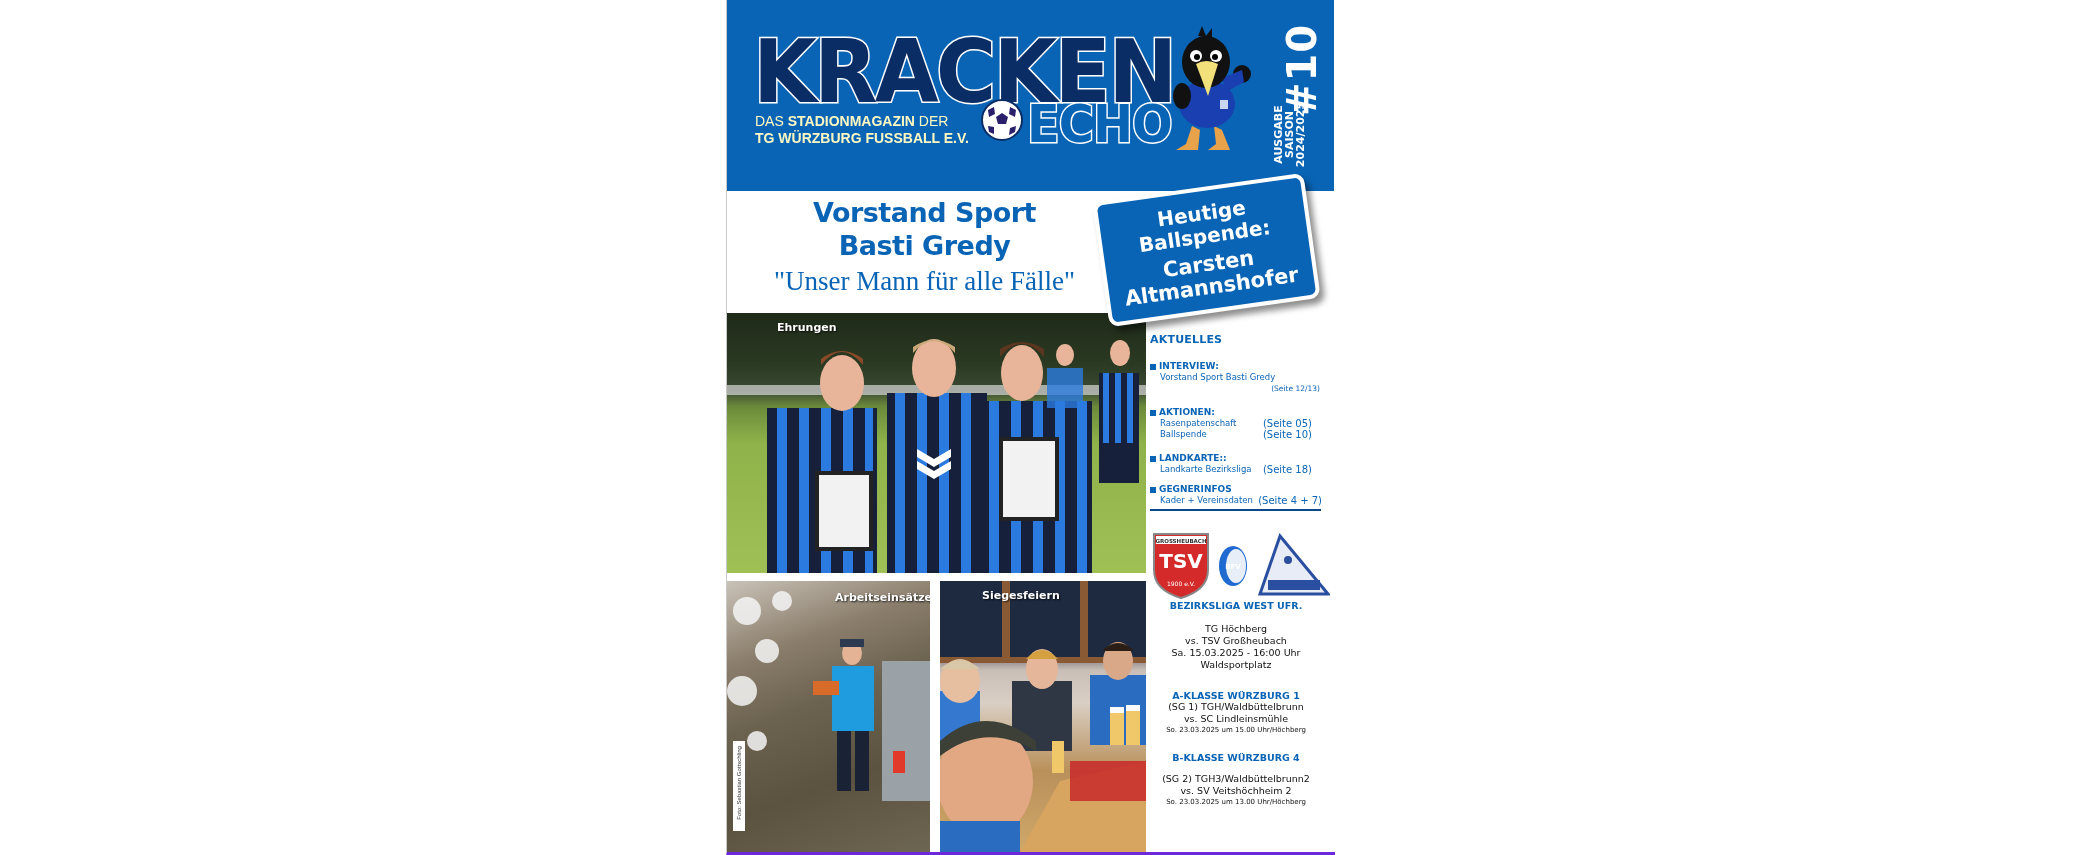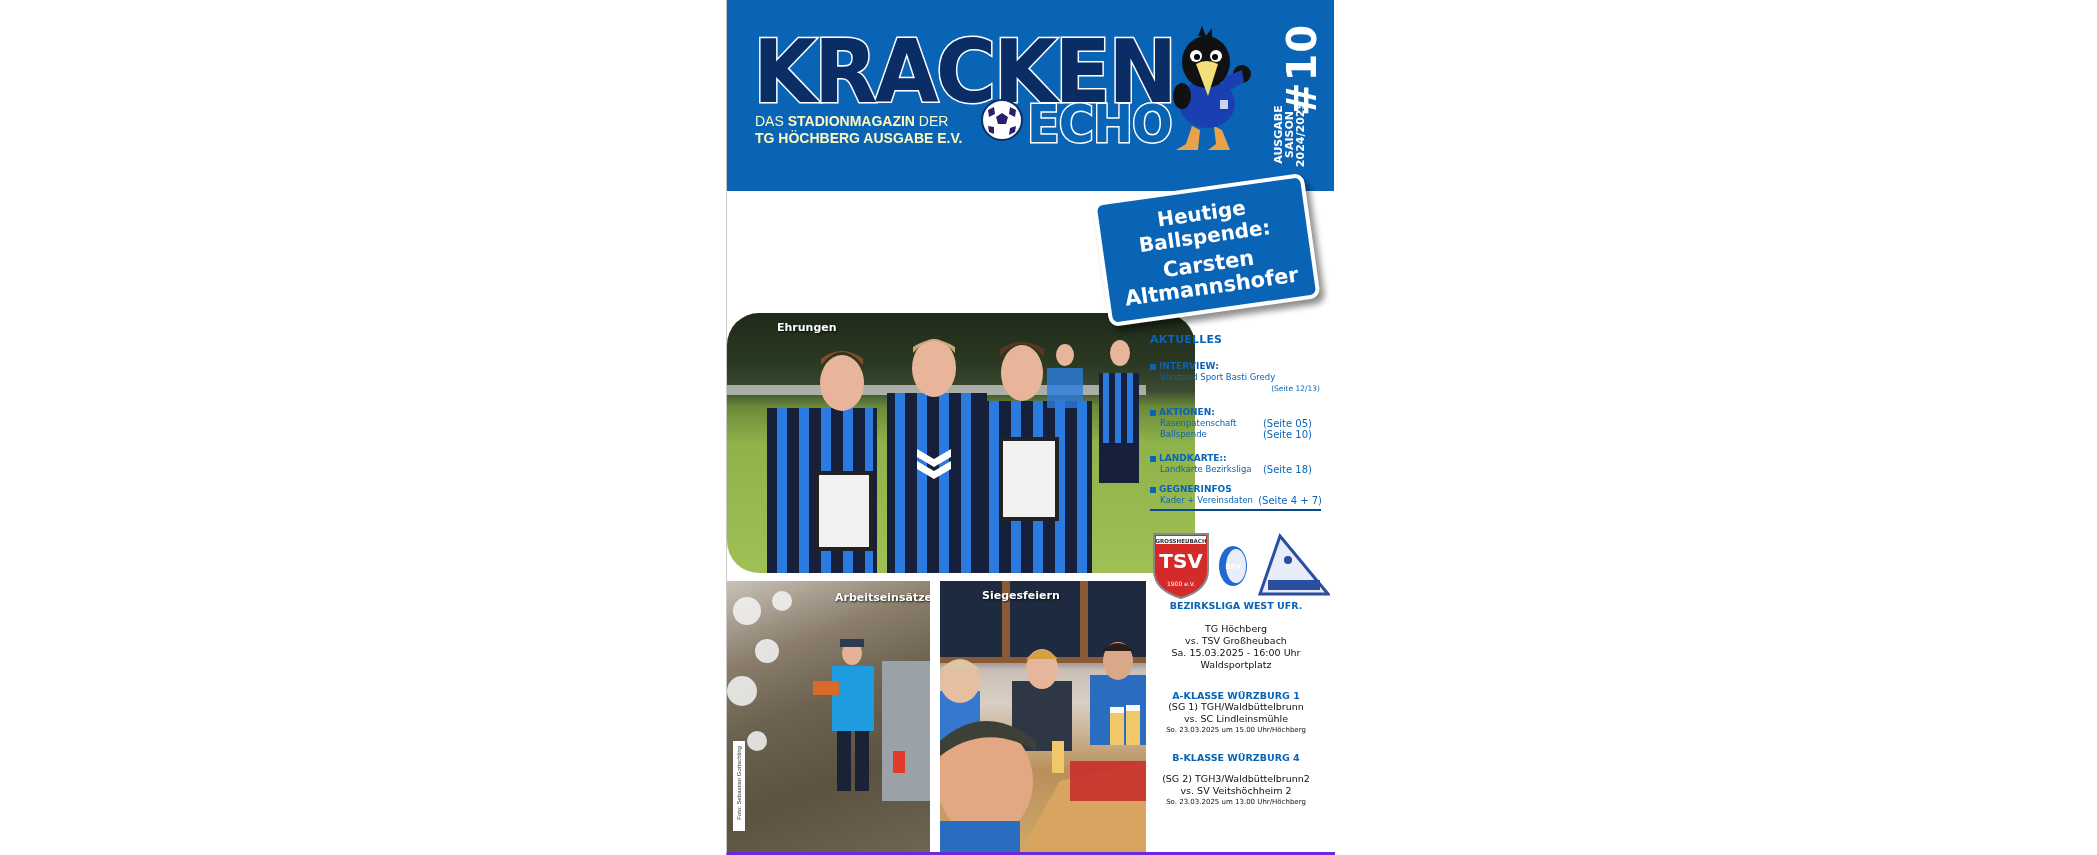--- a/index.html
+++ b/index.html
@@ -73,24 +73,23 @@
   }
   .sign .s1 { font-size:20px; line-height:23px; }
   .sign .s2 { font-size:21px; line-height:24px; margin-top:4px; }
   
   .photo { position:absolute; overflow:hidden; }
   .photo .cap {
     position:absolute; color:#fff; font-weight:700; font-size:11px; font-family:"DejaVu Sans", sans-serif;
     text-shadow:1px 1px 2px rgba(0,0,0,0.8);
   }
   .ph-main {
-    left:0; top:313px; width:468px; height:260px;
+    left:0; top:313px; width:419px; height:260px;
     background:
       linear-gradient(180deg, #1f2a1a 0%, #2b3a22 20%, #3c4a33 30%, #6b8a3a 36%, #8fb24a 50%, #9fc055 100%);
-    border-radius: 32px;
   }
   .ph-work {
     left:0; top:581px; width:203px; height:271px;
     background: linear-gradient(160deg, #c9c2b7 0%, #8a7d6b 25%, #6c6250 45%, #5b5240 70%, #6d6652 100%);
   }
   .ph-party {
     left:213px; top:581px; width:206px; height:271px;
     background: linear-gradient(180deg, #1d2438 0%, #2e2a3a 22%, #c9bfb8 33%, #d9cfc4 45%, #b9905a 70%, #d0a86a 100%);
   }
   .credit {
@@ -127,21 +126,21 @@
       <circle cx="22" cy="22" r="20" fill="#ffffff" stroke="#0b2d66" stroke-width="2"></circle>
       <polygon points="22,15 28,19 26,26 18,26 16,19" fill="#2a1f6b"></polygon>
       <polygon points="8,12 14,9 15,16 9,19" fill="#2a1f6b"></polygon>
       <polygon points="30,9 36,12 35,19 29,16" fill="#2a1f6b"></polygon>
       <polygon points="8,28 14,29 14,36 9,34" fill="#2a1f6b"></polygon>
       <polygon points="30,30 36,28 35,34 29,37" fill="#2a1f6b"></polygon>
     </svg>
     <div class="logo-echo" style="left:300px;">ECHO</div>
     <div class="tagline">
       <div class="l1"><span>DAS </span><b>STADIONMAGAZIN</b><span> DER</span></div>
-      <div class="l2">TG HÖCHBERG AUSGABE E.V.</div>
+      <div class="l2">TG WÜRZBURG FUSSBALL E.V.</div>
     </div>
     <svg class="mascot" viewBox="0 0 90 128">
       <path d="M30 100 L24 118 L14 124 L36 124 L38 104 Z" fill="#e8a24a"></path>
       <path d="M52 100 L54 118 L46 124 L68 124 L60 104 Z" fill="#e8a24a"></path>
       <ellipse cx="45" cy="78" rx="28" ry="24" fill="#1a3fb0"></ellipse>
       <ellipse cx="20" cy="70" rx="9" ry="13" fill="#111"></ellipse>
       <ellipse cx="80" cy="48" rx="9" ry="9" fill="#111"></ellipse>
       <path d="M60 52 L80 44 L82 56 L64 66 Z" fill="#1a3fb0"></path>
       <ellipse cx="44" cy="36" rx="24" ry="26" fill="#111"></ellipse>
       <path d="M36 10 L40 0 L44 10 L50 2 L50 12 Z" fill="#111"></path>
@@ -155,20 +154,25 @@
     <div class="issue">
       <div class="issue-num">#10</div>
       <div class="issue-meta">
         <div>AUSGABE</div>
         <div>SAISON</div>
         <div>2024/2025</div>
       </div>
     </div>
   </div>
 
+  <div class="headline">
+    <div class="h1">Vorstand Sport</div>
+    <div class="h1">Basti Gredy</div>
+    <div class="sub">"Unser Mann für alle Fälle"</div>
+  </div>
 
   <div class="sign">
     <div class="s1">Heutige</div>
     <div class="s1">Ballspende:</div>
     <div class="s2">Carsten</div>
     <div class="s1" style="font-size:21px;">Altmannshofer</div>
   </div>
 
   <div class="photo ph-main">
     <svg width="419" height="260" viewBox="0 0 419 260" style="position:absolute;left:0;top:0;">

